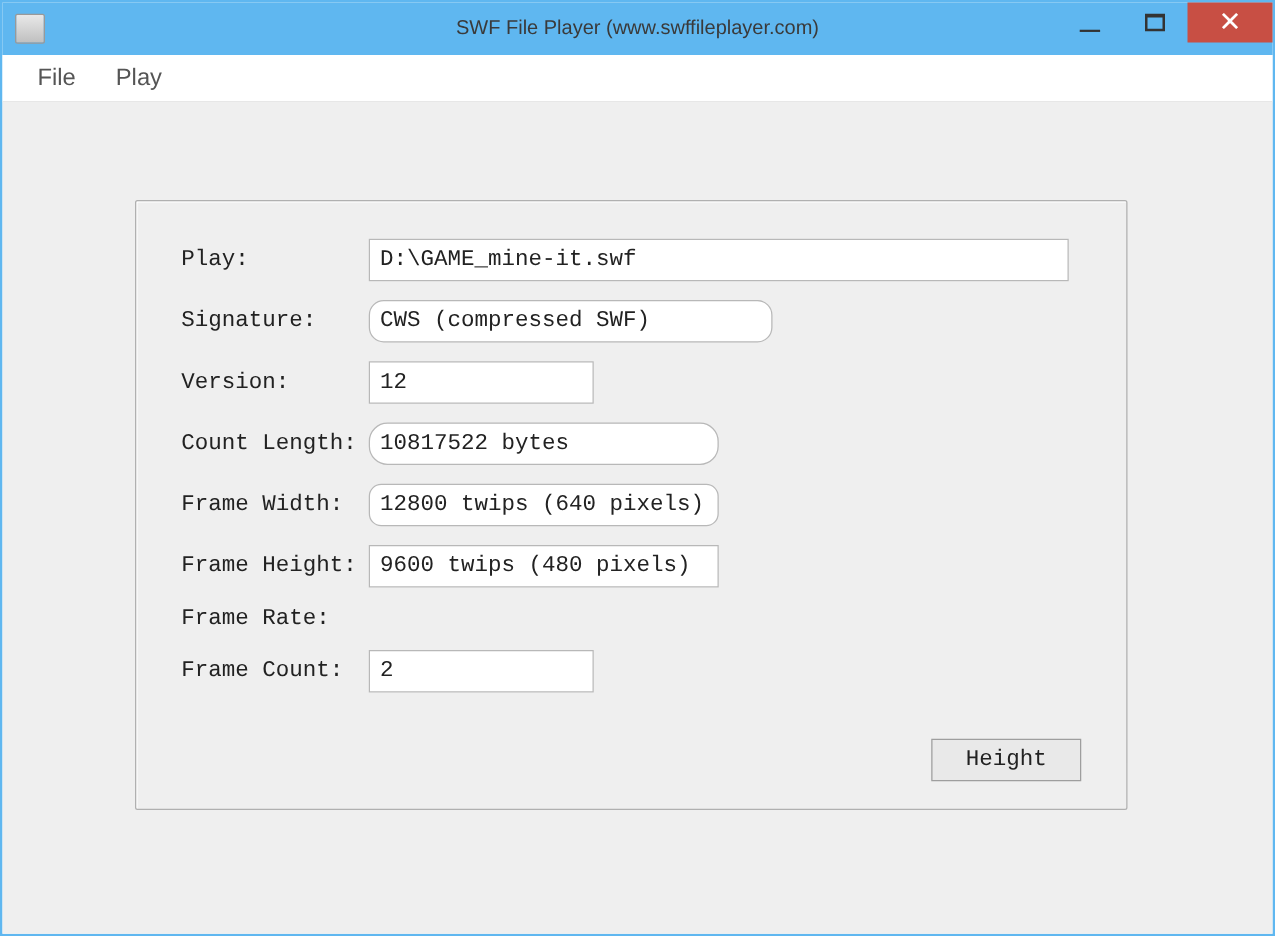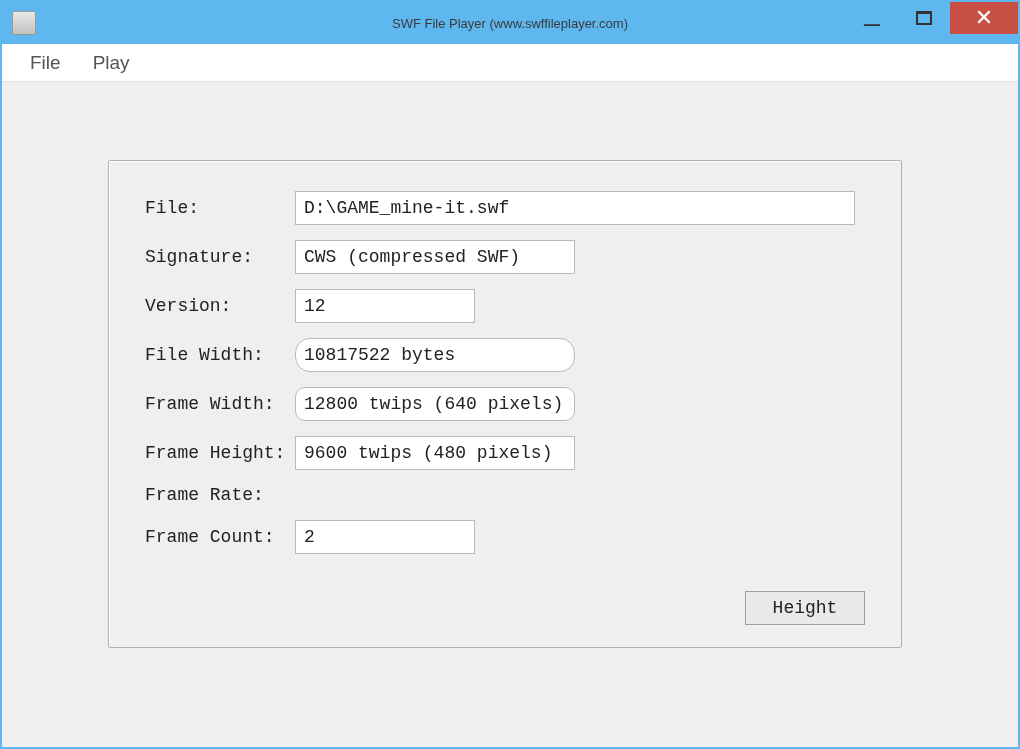--- a/index.html
+++ b/index.html
@@ -35,21 +35,21 @@
       margin-left: 10px;
       background: linear-gradient(180deg, #e8e8e8 0%, #c0c0c0 100%);
       border: 1px solid #999;
       border-radius: 2px;
     }
     .title-text {
       position: absolute;
       left: 50%;
       transform: translateX(-50%);
       color: #3a3a3a;
-      font-size: 13px;
+      font-size: 16px;
       white-space: nowrap;
     }
     .window-controls {
       position: absolute;
       right: 0;
       top: 0;
       height: 100%;
       display: flex;
     }
     .window-btn {
@@ -131,21 +131,21 @@
       height: 30px;
       border: 1px solid #b8b8b8;
       background: #fff;
       padding: 16px 8px;
       font-family: "Courier New", "SimSun", monospace;
       font-size: 18px;
       color: #222;
       outline: none;
     }
     .input-file { width: 560px; }
-    .input-sig { width: 280px; }
+    .input-sig { width: 323px; border-radius: 12px; }
     .input-ver { width: 180px; }
     .input-len { width: 280px; border-radius: 15px; }
     .input-fw { width: 280px; border-radius: 10px; }
     .input-fh { width: 280px; }
     .input-fr { width: 180px; }
     .input-fc { width: 180px; }
     .button-row {
       position: absolute;
       right: 36px;
       bottom: 22px;
@@ -188,36 +188,36 @@
 
   <div class="menubar">
     <div class="menu-item">File</div>
     <div class="menu-item">Play</div>
   </div>
 
   <div class="client-area">
     <div class="dialog">
 
       <div class="form-row">
-        <div class="form-label">File:</div>
+        <div class="form-label">Play:</div>
         <input class="form-input input-file" readonly="" value="D:\GAME_mine-it.swf" style="">
       </div>
 
       <div class="form-row">
         <div class="form-label">Signature:</div>
         <input class="form-input input-sig" readonly="" value="CWS (compressed SWF)" style="">
       </div>
 
       <div class="form-row">
         <div class="form-label">Version:</div>
         <input class="form-input input-ver" readonly="" value="12" style="">
       </div>
 
       <div class="form-row">
-        <div class="form-label">File Width:</div>
+        <div class="form-label">Count Length:</div>
         <input class="form-input input-len" readonly="" value="10817522 bytes" style="">
       </div>
 
       <div class="form-row">
         <div class="form-label">Frame Width:</div>
         <input class="form-input input-fw" readonly="" value="12800 twips (640 pixels)" style="">
       </div>
 
       <div class="form-row">
         <div class="form-label">Frame Height:</div>

